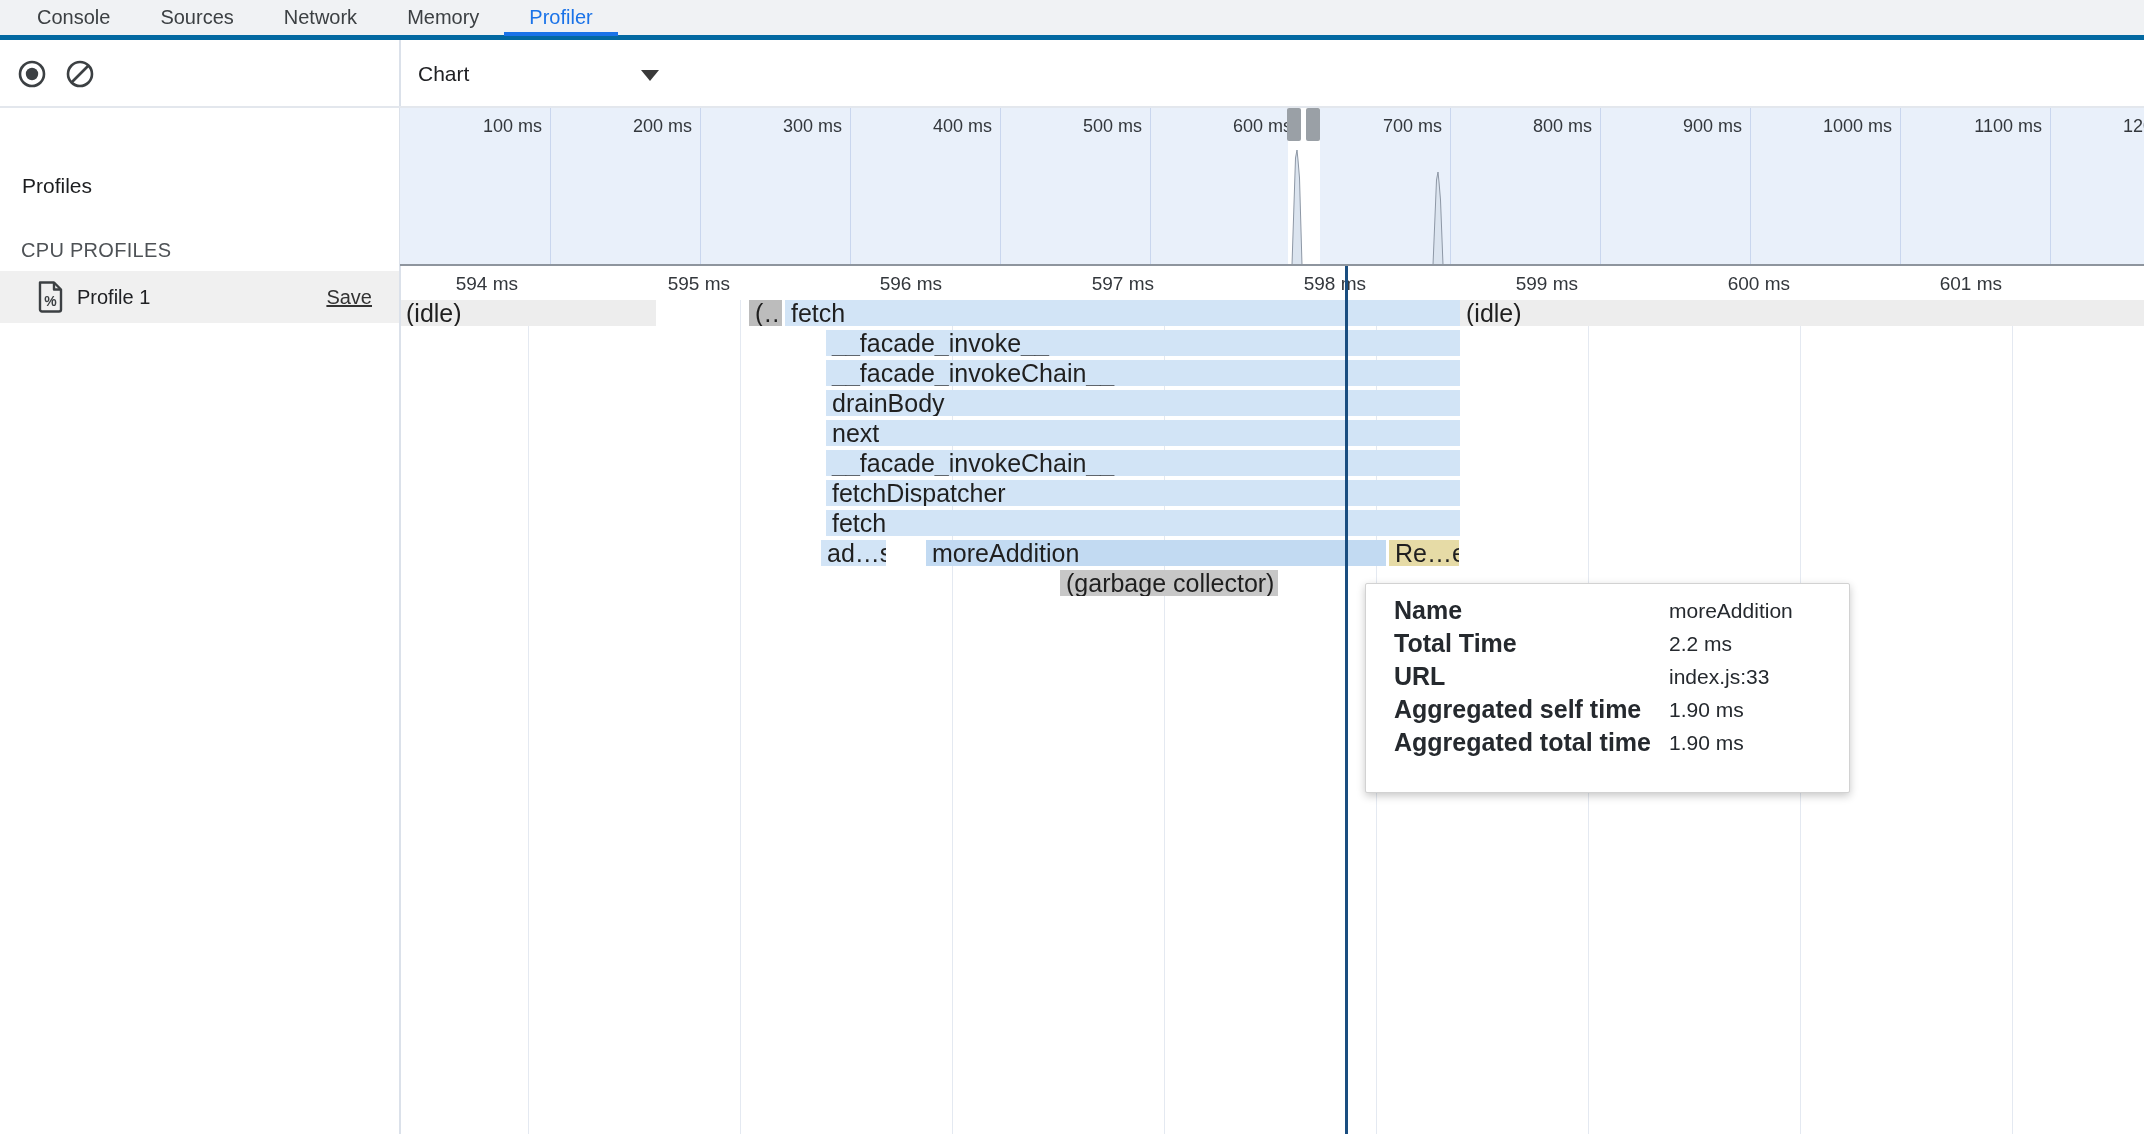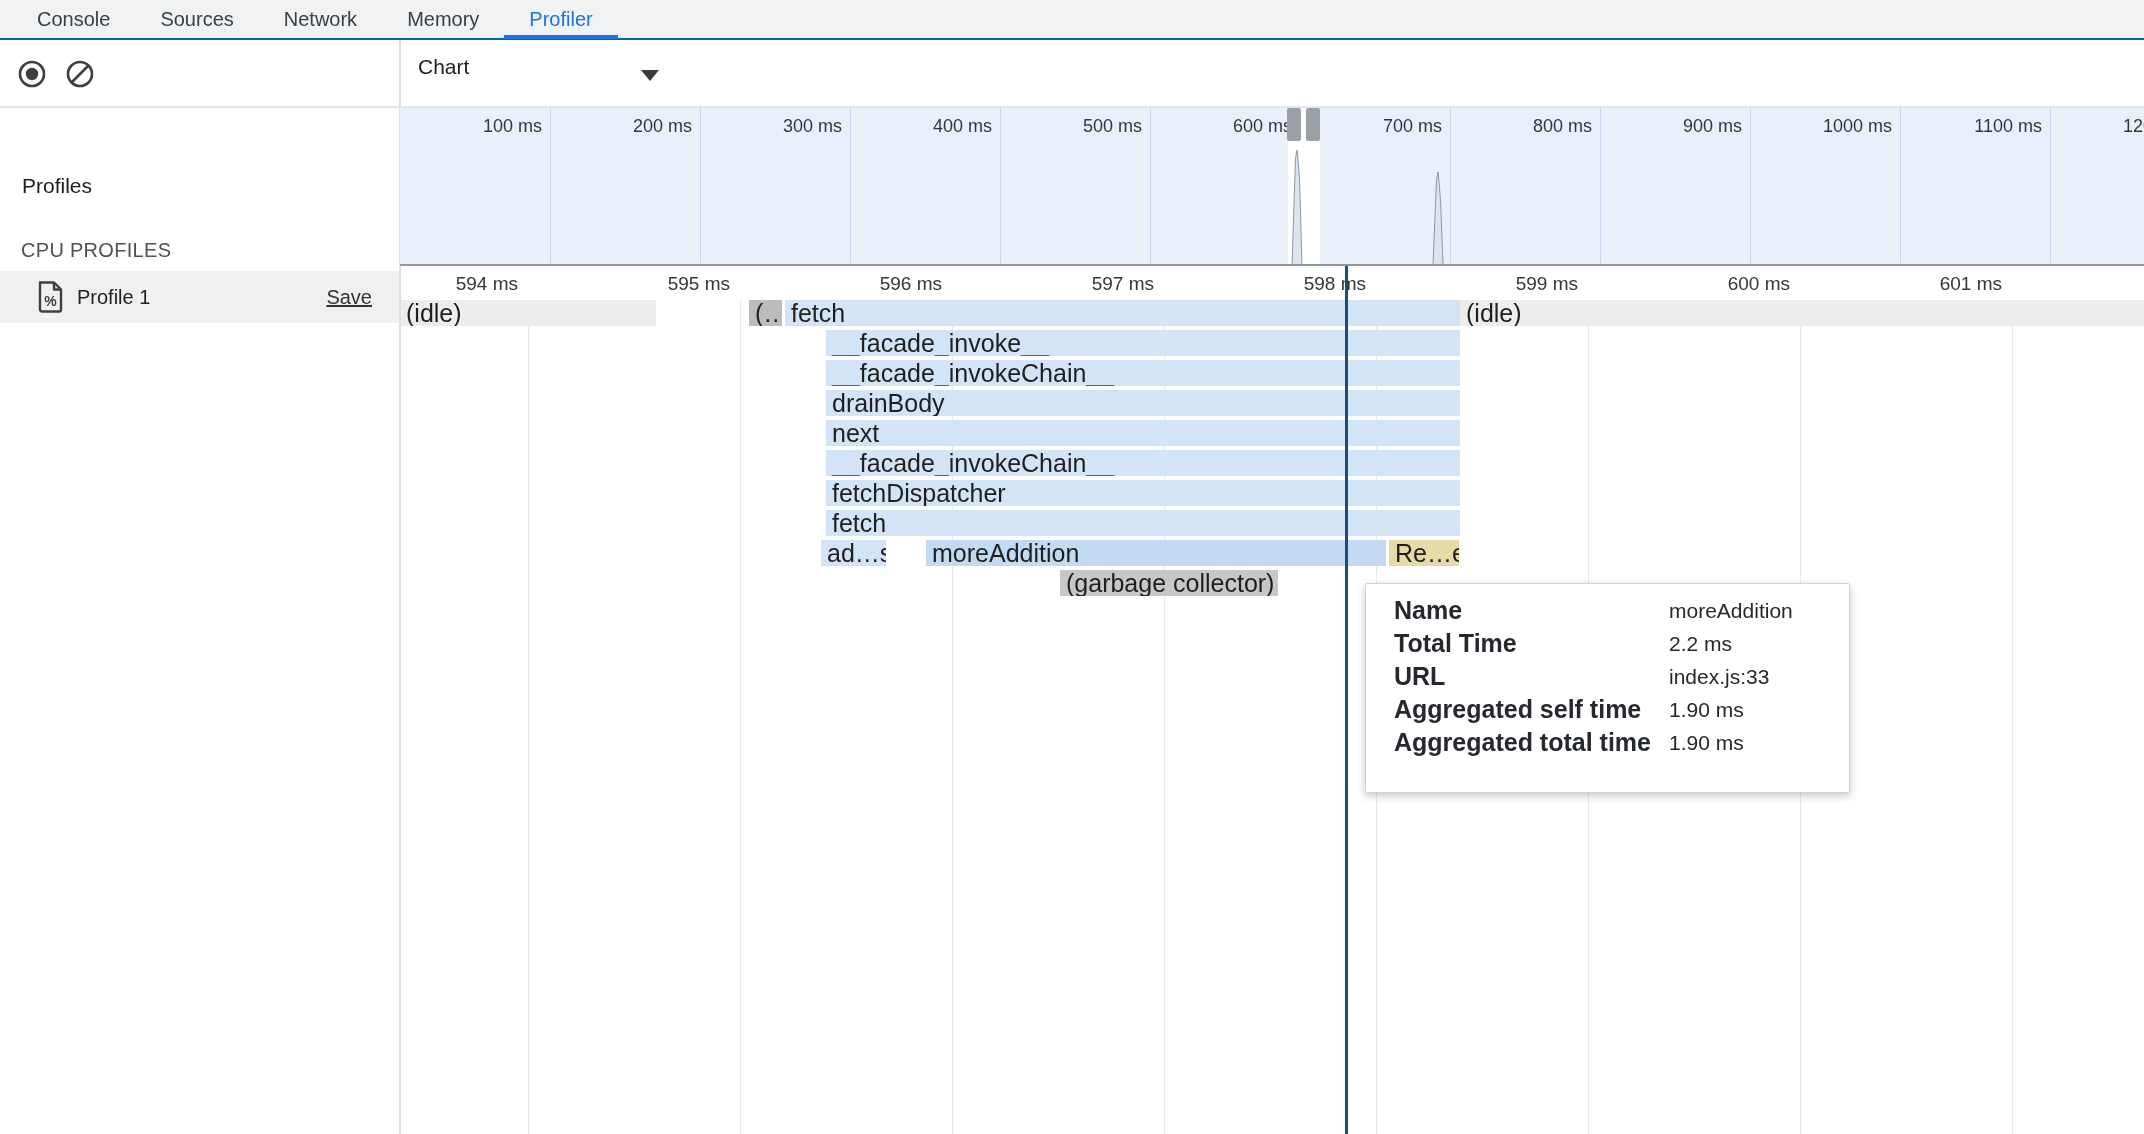--- a/index.html
+++ b/index.html
@@ -2,21 +2,21 @@
 <html><head>
 <meta charset="utf-8">
 <style>
   * { margin:0; padding:0; box-sizing:border-box; }
   html,body { width:2144px; height:1134px; overflow:hidden; background:#fff;
     font-family:"Liberation Sans", sans-serif; }
   #app { position:relative; width:2144px; height:1134px; overflow:hidden; background:#fff; }
 
   
   .tabbar { position:absolute; left:0; top:0; width:2144px; height:40px;
-    background:#f0f2f4; border-bottom:2px solid #0369a1; display:flex; align-items:stretch; }
+    background:#f0f2f4; border-bottom:5px solid #0369a1; display:flex; align-items:stretch; }
   .tab { position:relative; display:flex; align-items:center; padding:0 25px;
     font-size:20px; color:#3c4043; cursor:default; }
   .tab:first-child { margin-left:12px; }
   .tab.active { color:#1a73e8; }
   .tab.active::after { content:""; position:absolute; left:0; right:0; bottom:-1px;
     height:4px; background:#1a73e8; }
 
   
   .sidebar { position:absolute; left:0; top:41px; width:400px; height:1093px; background:#fff; }
   .side-border { position:absolute; left:399px; top:40px; width:2px; height:1094px; background:#dbe1ea; }
@@ -29,21 +29,21 @@
   .profile-row { position:absolute; left:0; top:230px; width:399px; height:52px;
     background:#f0f0f0; display:flex; align-items:center; }
   .profile-icon { margin-left:37px; }
   .profile-label { margin-left:13px; font-size:20px; color:#202124; }
   .save-link { position:absolute; right:27px; font-size:20px; color:#333;
     text-decoration:underline; cursor:pointer; }
 
   
   .main-toolbar { position:absolute; left:401px; top:41px; width:1743px; height:65px; background:#fff; }
   .chart-select { position:absolute; left:17px; top:14px; width:250px; height:38px;
-    display:flex; cursor:pointer; }
+    display:flex; align-items:center; cursor:pointer; }
   .chart-select-label { font-size:21px; color:#202124; }
   .chart-caret { position:absolute; left:223px; top:15px; width:0; height:0;
     border-left:9px solid transparent; border-right:9px solid transparent; border-top:11px solid #3a3a3a; }
 
   
   .overview { position:absolute; left:400px; top:108px; width:1744px; height:156px;
     background:#e9f0fa; overflow:hidden; }
   .ov-divider { position:absolute; top:0; width:1px; height:156px; background:#c9d6ee; }
   .ov-label { position:absolute; top:8px; height:24px; font-size:18px; color:#33373c; text-align:right; }
   .ov-selection { position:absolute; top:0; height:156px; background:#ffffff; }

